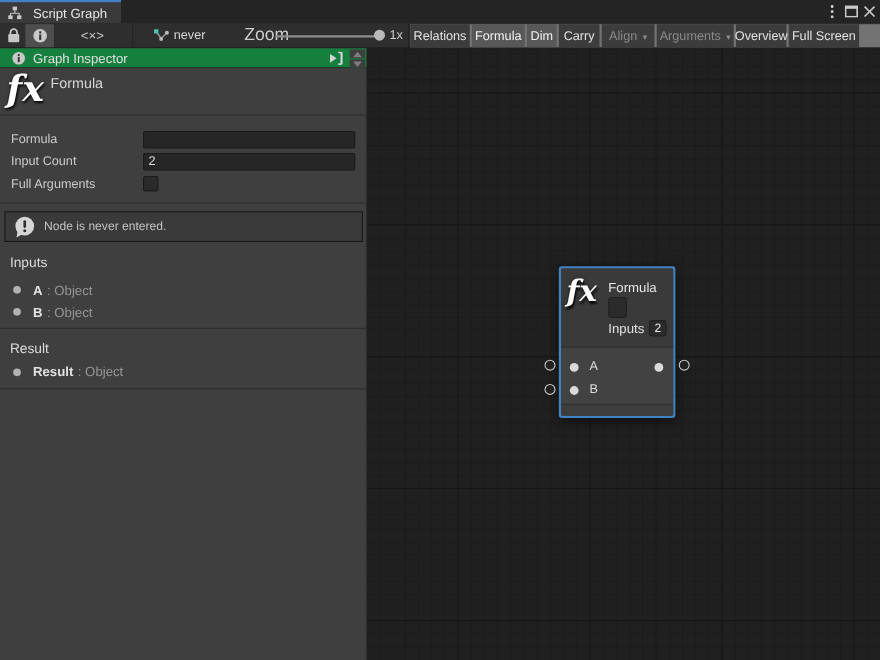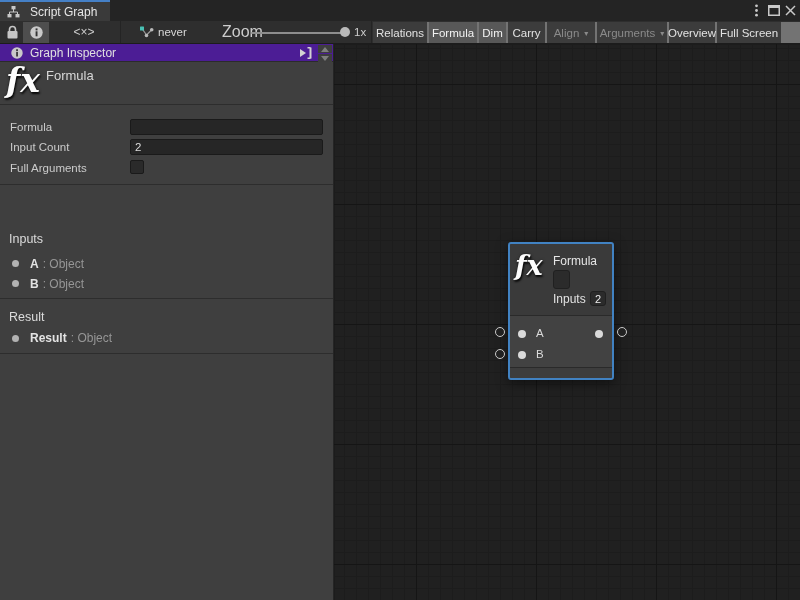--- a/index.html
+++ b/index.html
@@ -57,21 +57,21 @@
   .tb-btn.disabled { color:#8a8a8a; }
   .tb-btn .caret { font-size:8px; margin-left:5px; position:relative; top:0.5px; }
 
   
   #panel {
     left:0; top:44px; width:334px; height:556px;
     background:#3f3f3f; border-right:1px solid #252525;
   }
   #panel-header {
     left:0; top:0; width:333px; height:18px;
-    background:#4c1d95; border-bottom:1px solid #2b2b2b;
+    background:#15803d; border-bottom:1px solid #2b2b2b;
     display:flex; align-items:center;
   }
   #panel-header-label { font-size:12px; color:#e0e0e0; margin-left:7px; }
   #dock-icon { position:absolute; right:21px; top:3px; }
   #spinner { position:absolute; right:1px; top:0; width:14px; height:18px; }
   .spin-half { width:14px; height:8px; margin-top:1px; background:#3e3e3e; display:flex; align-items:center; justify-content:center; }
   .tri-up { width:0; height:0; border-left:4px solid transparent; border-right:4px solid transparent; border-bottom:5px solid #7e7e7e; }
   .tri-down { width:0; height:0; border-left:4px solid transparent; border-right:4px solid transparent; border-top:5px solid #7e7e7e; }
 
   .fx-glyph {
@@ -287,20 +287,29 @@
   <div class="field" style="top:75px"></div>
 
   <div class="prop-label" style="top:95px">Input Count</div>
   <div class="field" style="top:95px">2</div>
 
   <div class="prop-label" style="top:116px">Full Arguments</div>
   <div id="checkbox" style="top:116px"></div>
 
   <div class="hdiv" style="top:140px"></div>
 
+  <div id="warnbox">
+    <svg width="21" height="21" viewBox="0 0 21 21" style="margin-left:7px">
+      <circle cx="10.5" cy="9.5" r="8.5" fill="#d6d6d6"></circle>
+      <path d="M4 14 L3 20 L10 16 Z" fill="#d6d6d6"></path>
+      <rect x="9.3" y="4.2" width="2.4" height="7" rx="1.2" fill="#2e2e2e"></rect>
+      <circle cx="10.5" cy="13.8" r="1.4" fill="#2e2e2e"></circle>
+    </svg>
+    <span id="warn-text">Node is never entered.</span>
+  </div>
 
   <div class="section-header" style="top:188px">Inputs</div>
 
   <div class="port-row" style="top:212.5px">
     <div class="port-bullet"></div>
     <span class="port-name">A</span>
     <span class="port-type"><span>:</span> <span>Object</span></span>
   </div>
   <div class="port-row" style="top:232.5px">
     <div class="port-bullet"></div>

